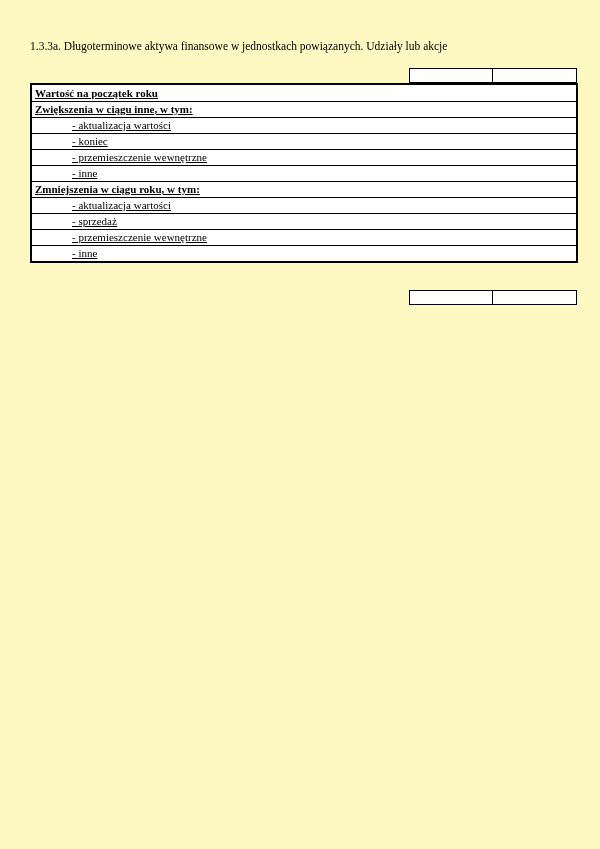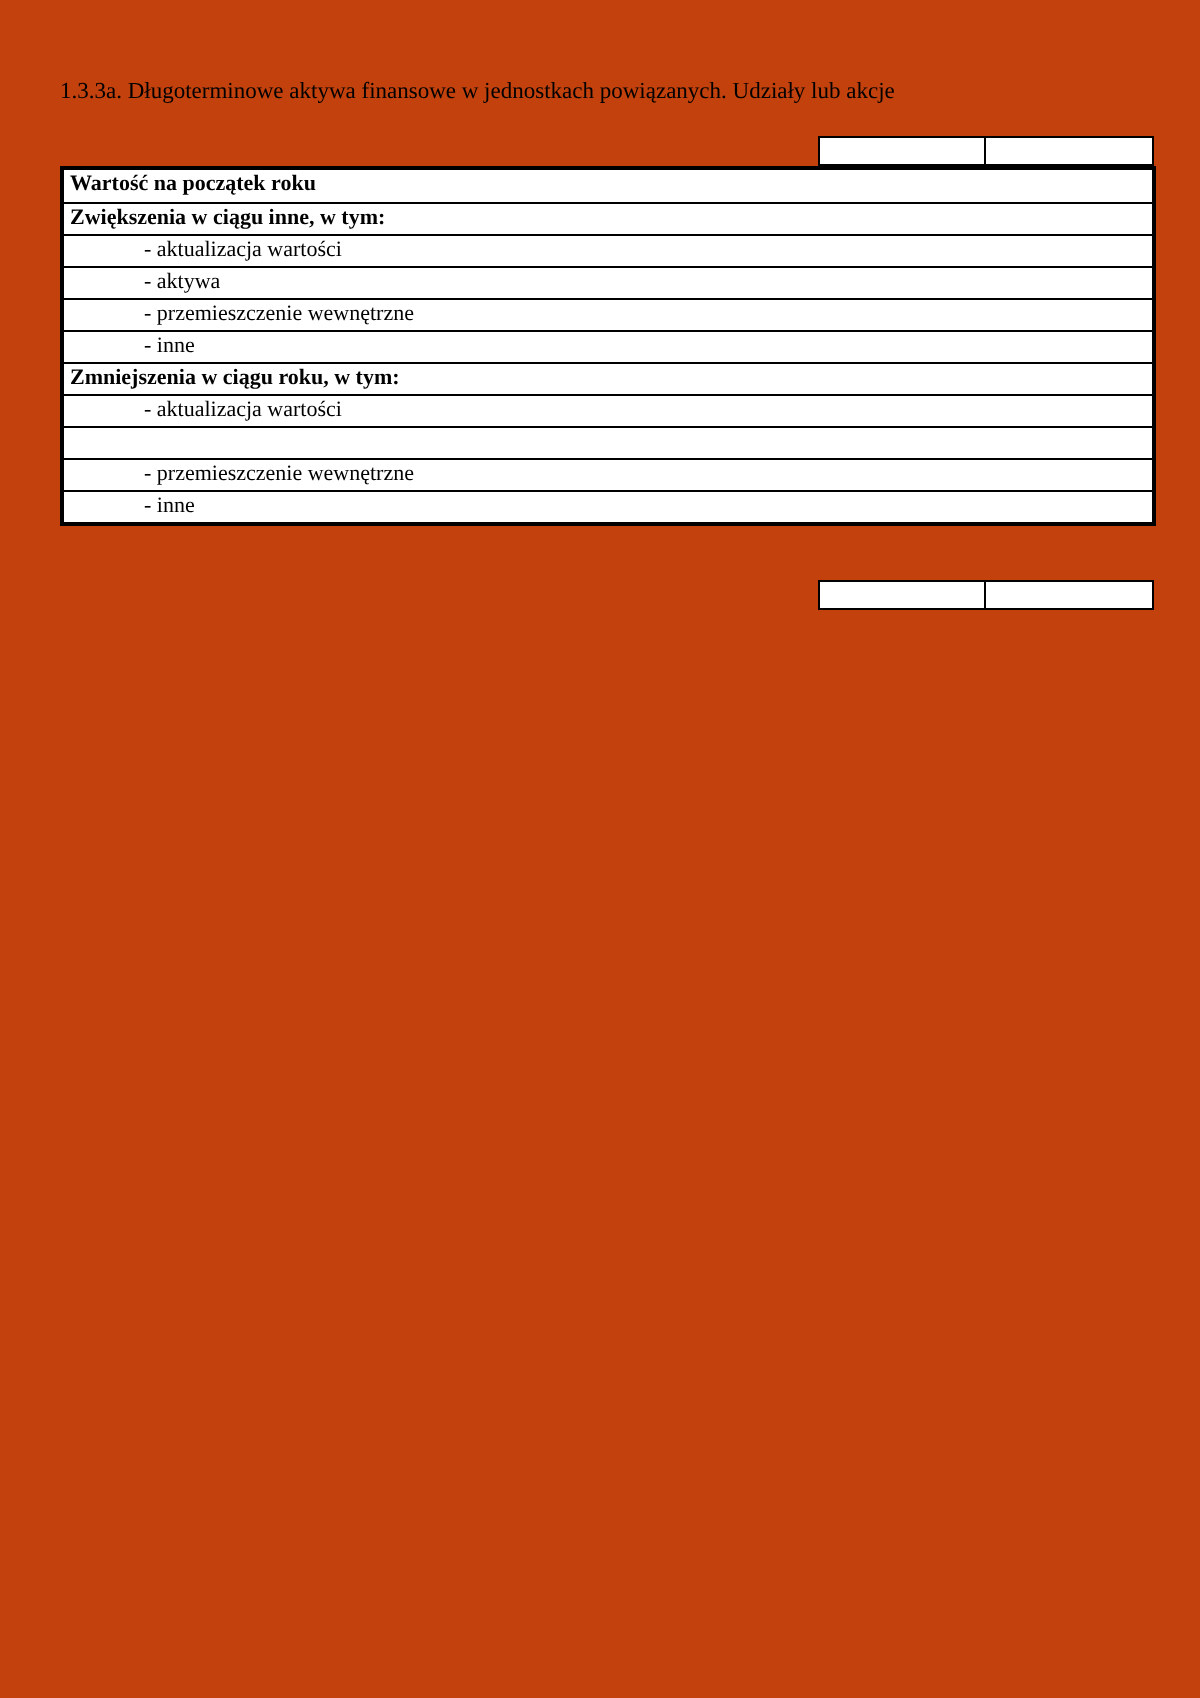--- a/index.html
+++ b/index.html
@@ -1,20 +1,20 @@
 <!DOCTYPE html>
 <html><head>
   <meta charset="utf-8">
   <style>
     html, body { margin: 0; padding: 0; background: #ffffff; }
     .page {
       position: relative;
       width: 600px;
       height: 849px;
-      background: #c2410c;
+      background: #fef9c3;
       font-family: "Liberation Serif", serif;
       color: #000000;
       overflow: hidden;
     }
     .doc-title {
       position: absolute;
       left: 30px;
       top: 40px;
       font-size: 11.5px;
       white-space: nowrap;
@@ -38,24 +38,25 @@
       background: #fff;
     }
     .hdr-cell + .hdr-cell { border-left: none; }
 
     .tbl-body {
       border: 2px solid #000;
       background: #fff;
     }
     .row {
       display: flex;
-      align-items: flex-start;
+      align-items: flex-end;
       box-sizing: border-box;
       min-height: 16px;
       border-top: 1px solid #000;
+      text-decoration: underline;
     }
     .row:first-child { border-top: none; }
     .lbl {
       flex: 1;
       box-sizing: border-box;
       padding: 1px 3px 1px 3px;
       font-size: 11px;
       line-height: 13px;
     }
     .row.bold .lbl { font-weight: bold; }
@@ -98,21 +99,21 @@
         <div class="val"></div>
       </div>
 
       <div class="row indent">
         <div class="lbl">- aktualizacja wartości</div>
         <div class="val"></div>
         <div class="val"></div>
       </div>
 
       <div class="row indent">
-        <div class="lbl">- aktywa</div>
+        <div class="lbl">- koniec</div>
         <div class="val"></div>
         <div class="val"></div>
       </div>
 
       <div class="row indent">
         <div class="lbl">- przemieszczenie wewnętrzne</div>
         <div class="val"></div>
         <div class="val"></div>
       </div>
 
@@ -128,20 +129,21 @@
         <div class="val"></div>
       </div>
 
       <div class="row indent">
         <div class="lbl">- aktualizacja wartości</div>
         <div class="val"></div>
         <div class="val"></div>
       </div>
 
       <div class="row indent">
+        <div class="lbl">- sprzedaż</div>
         <div class="val"></div>
         <div class="val"></div>
       </div>
 
       <div class="row indent">
         <div class="lbl">- przemieszczenie wewnętrzne</div>
         <div class="val"></div>
         <div class="val"></div>
       </div>
 

